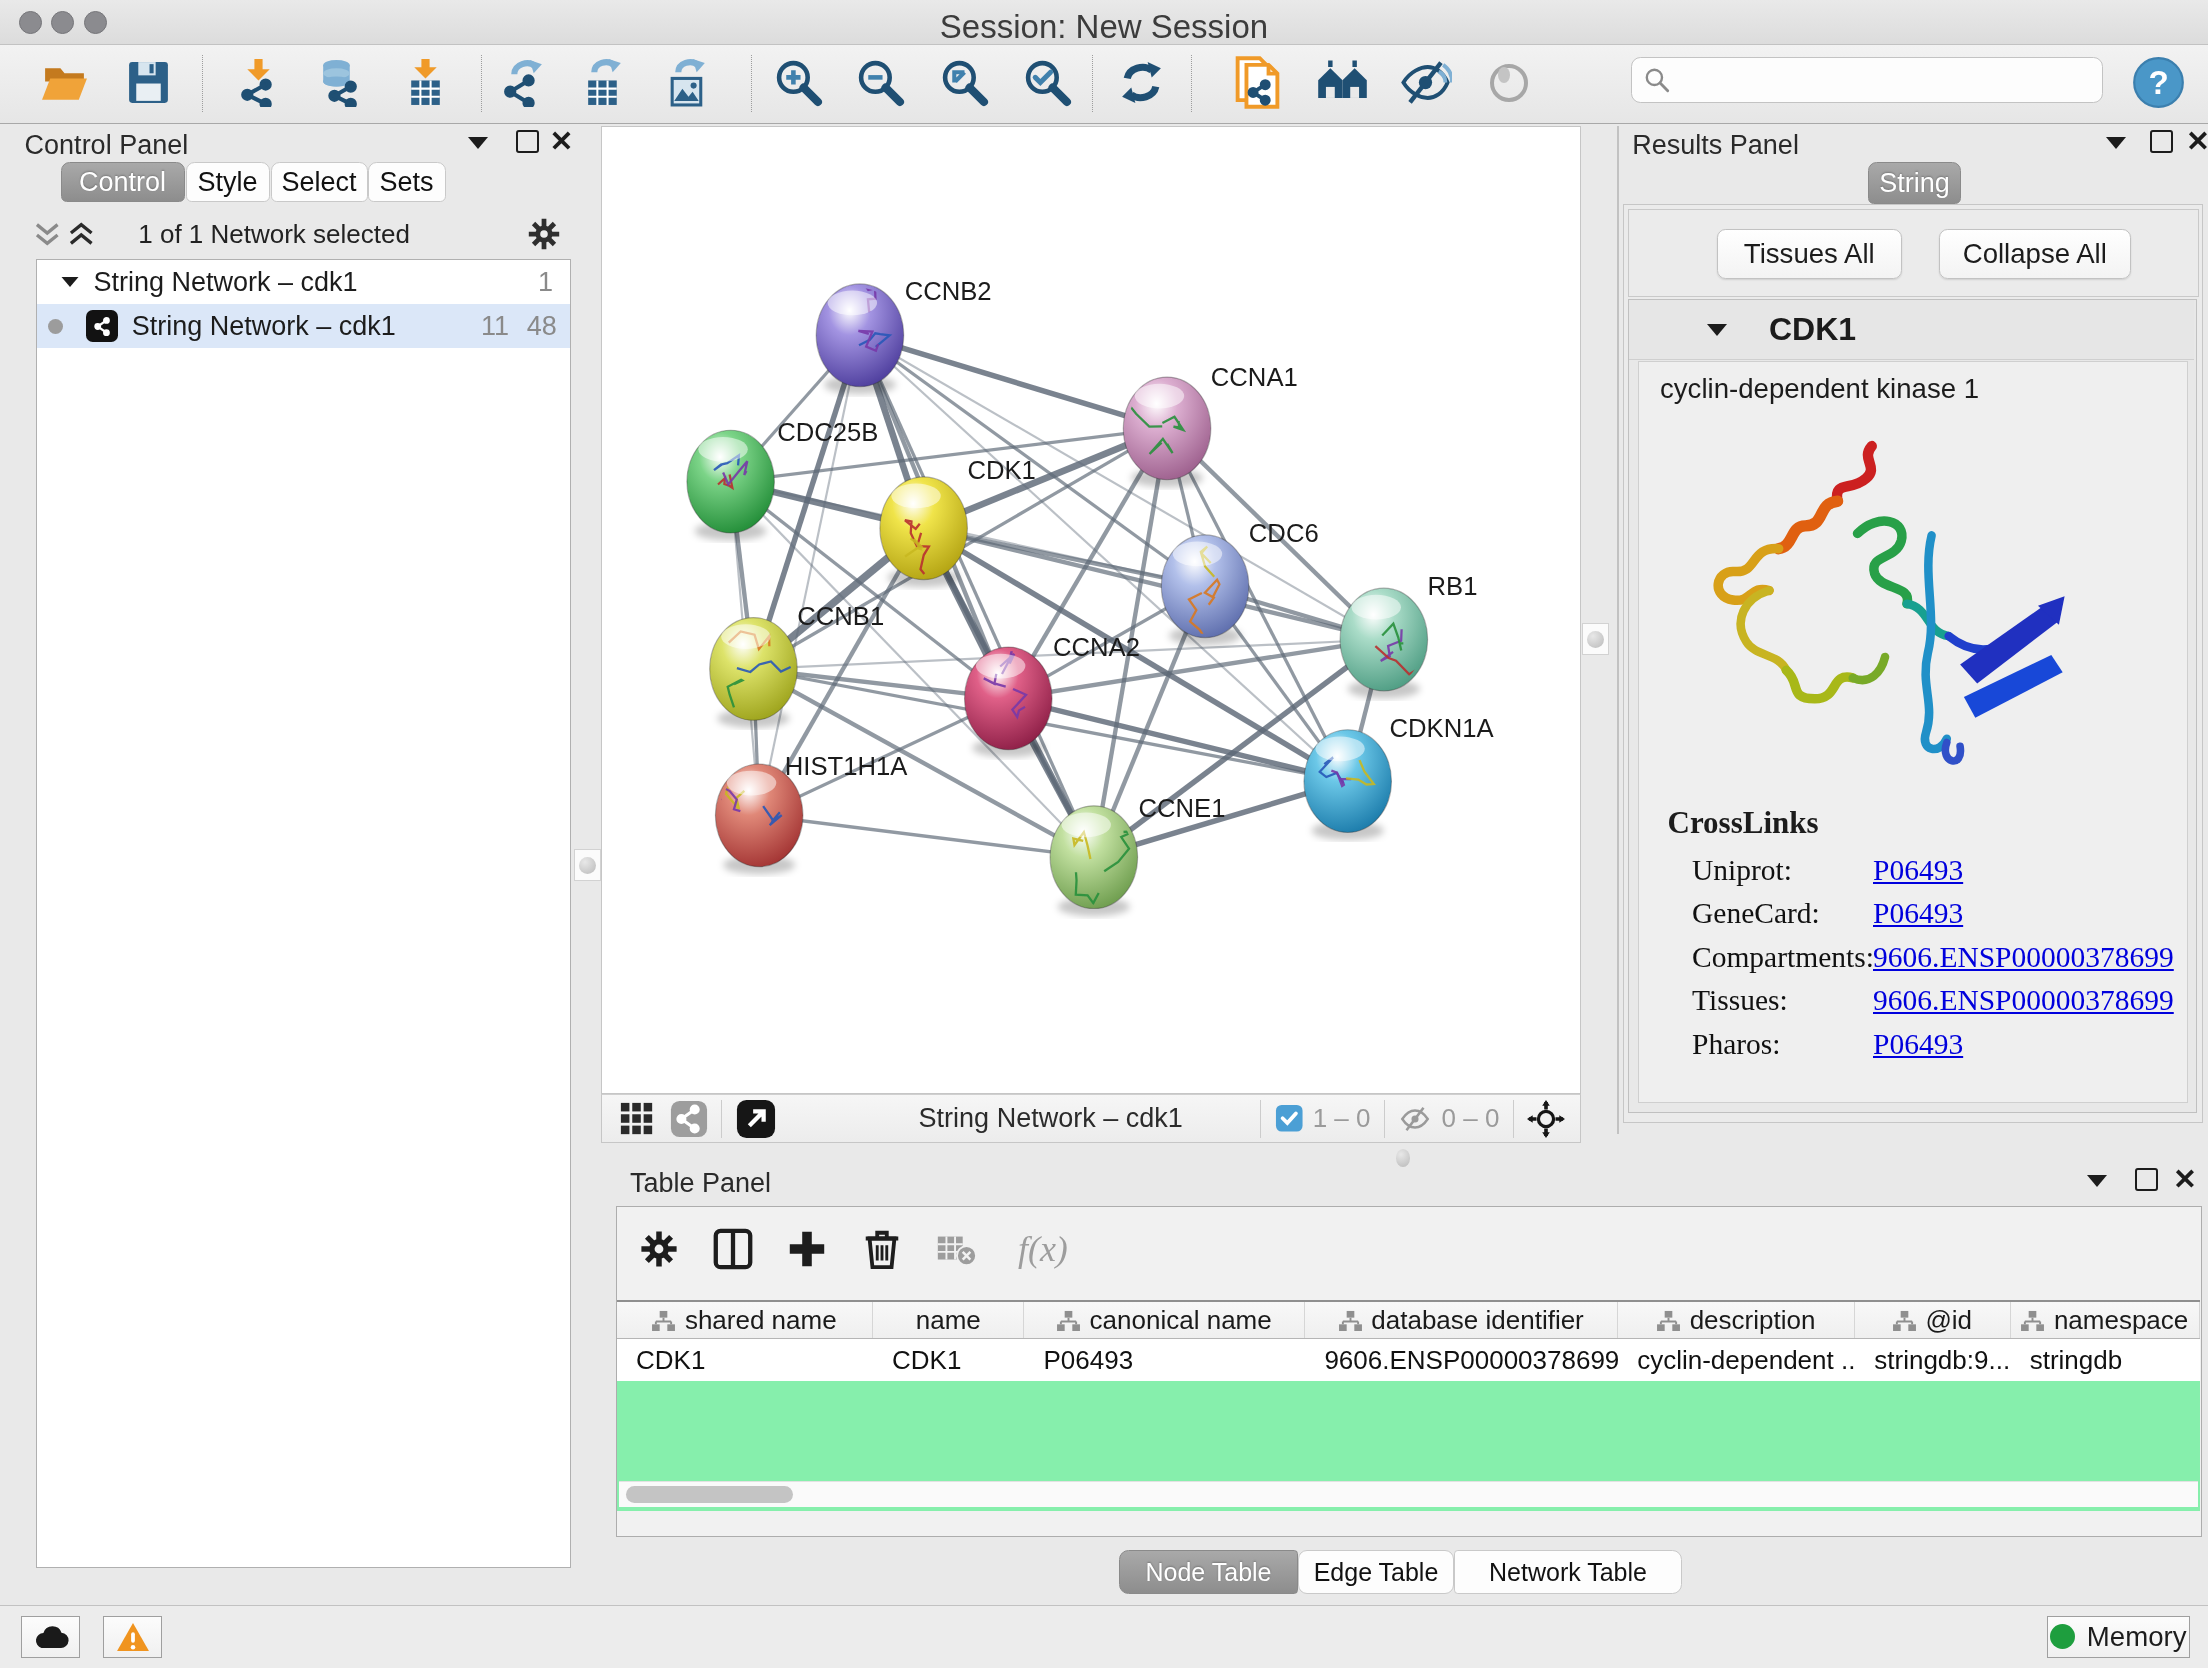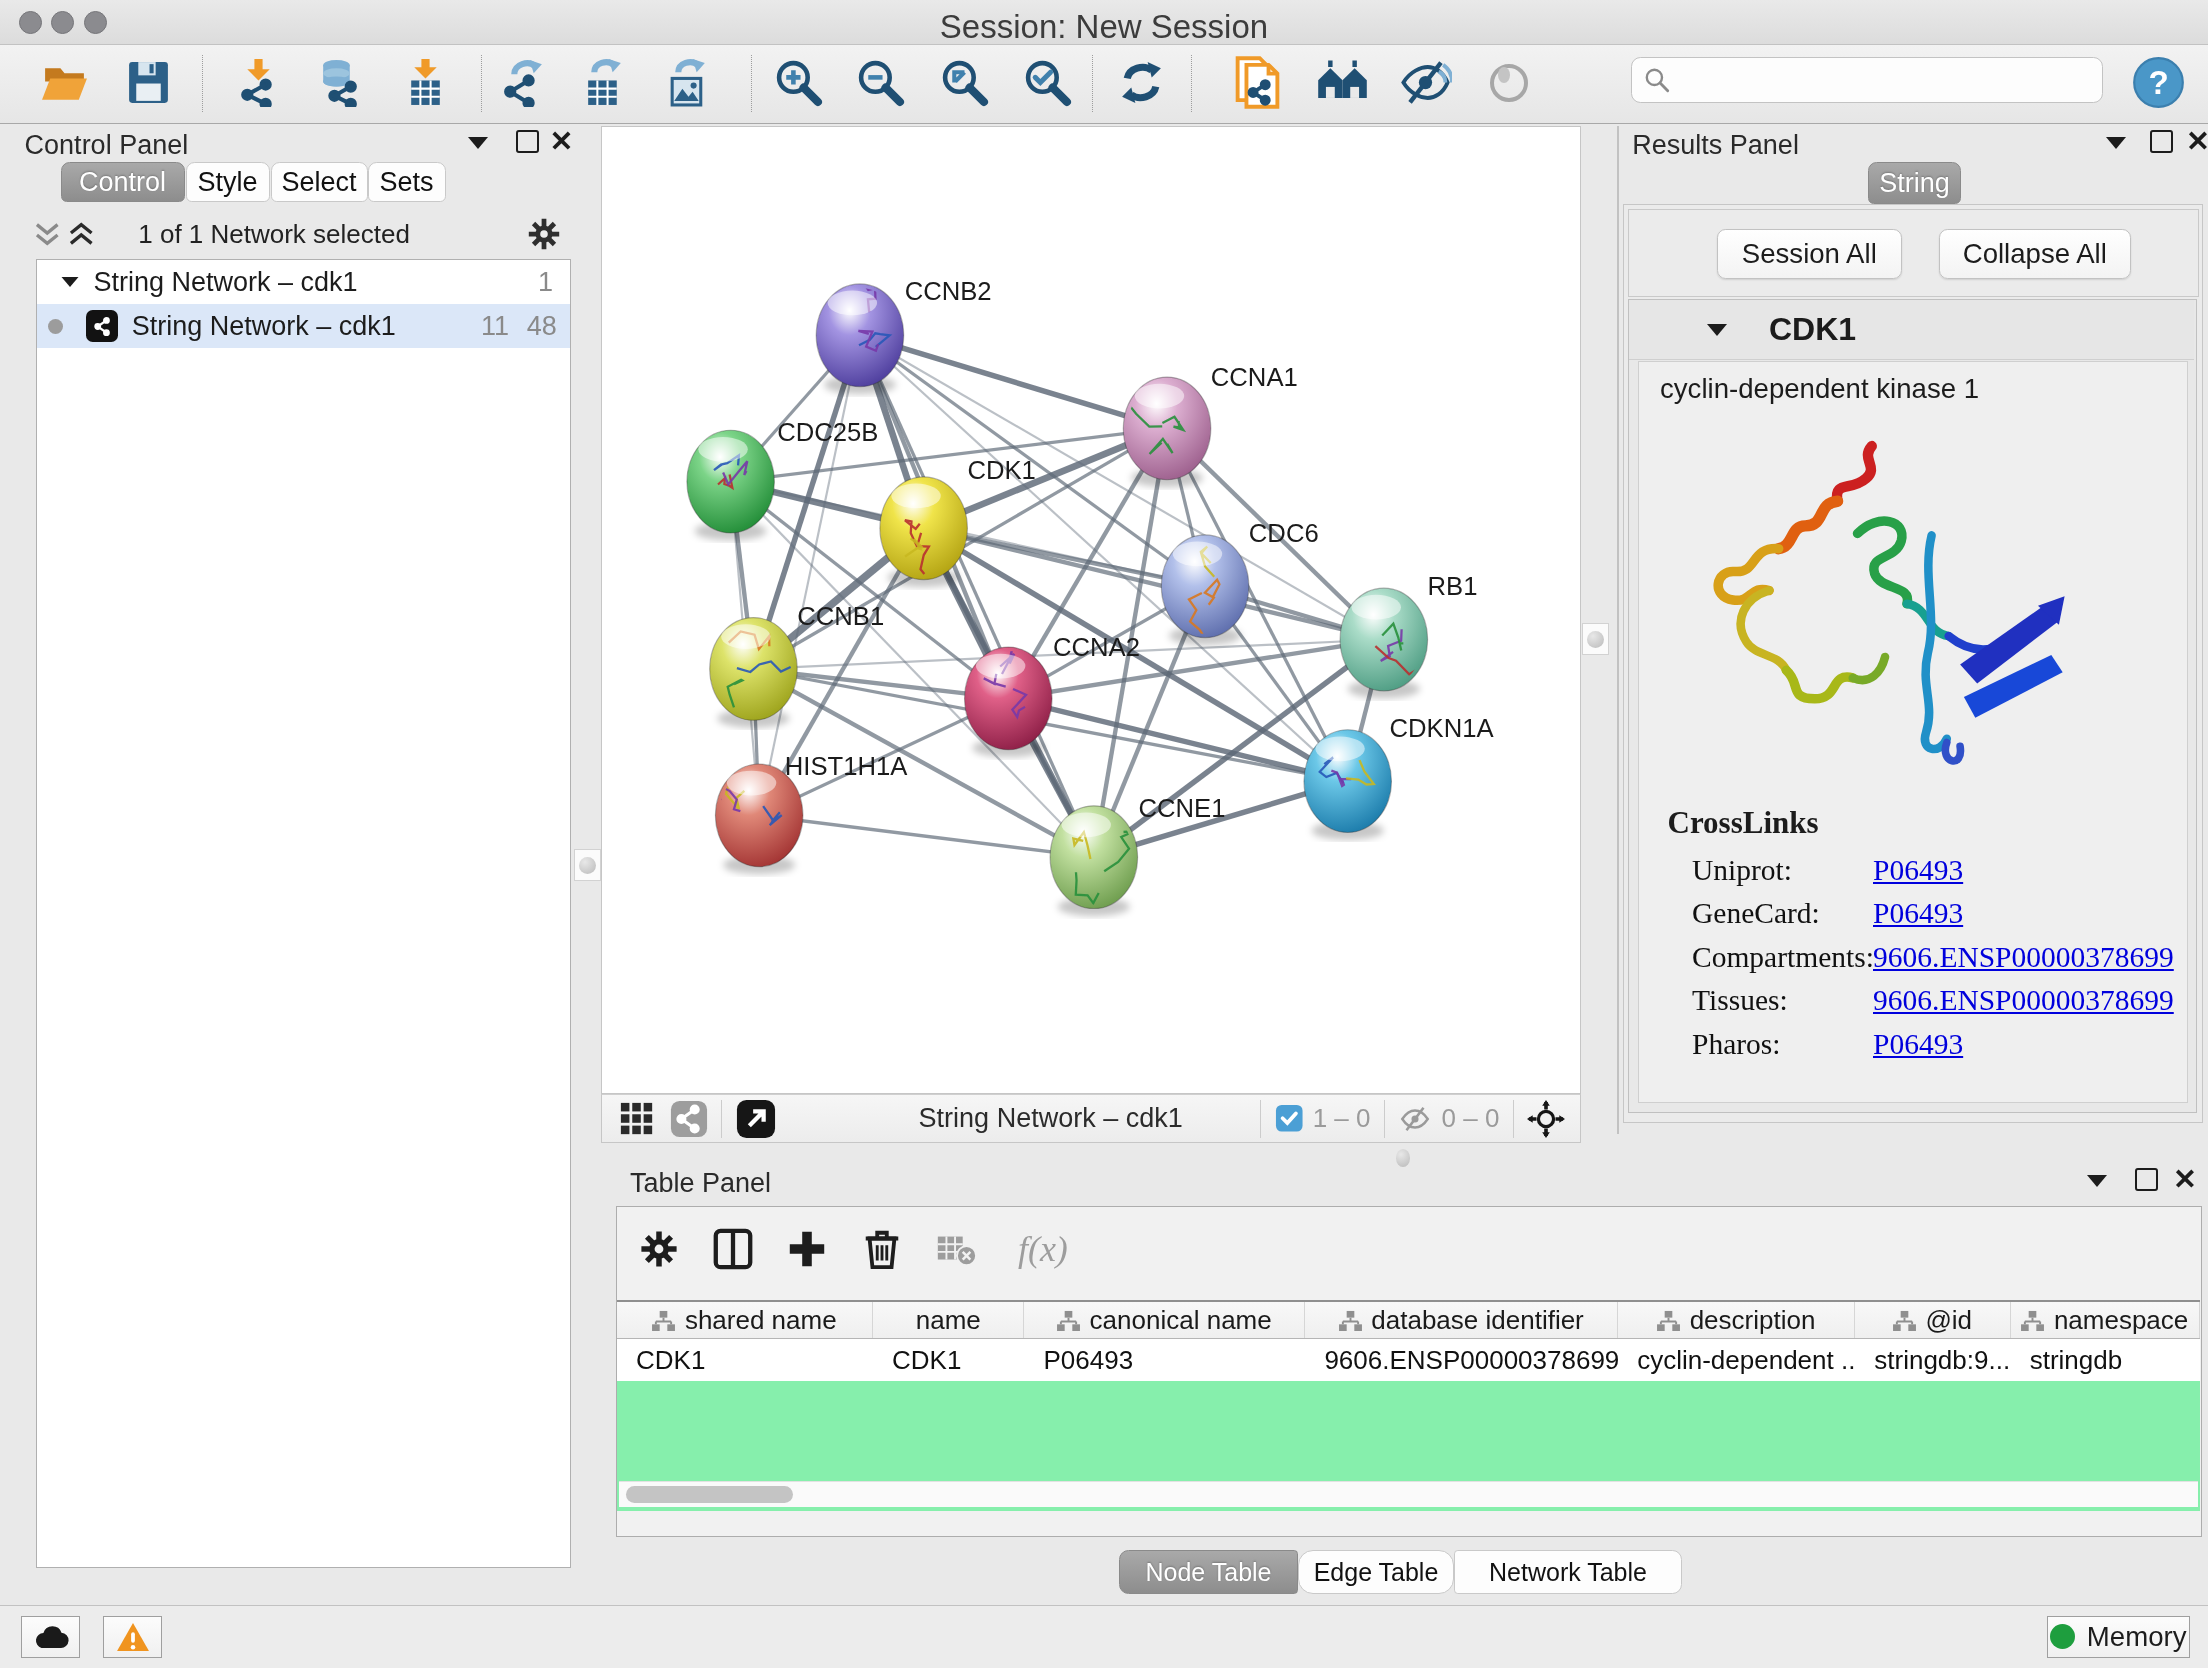--- a/index.html
+++ b/index.html
@@ -651,21 +651,21 @@
   <div id="results-panel" class="abs">
     <div class="abs panel-title" style="left:13.3px;top:3.8px">Results Panel</div>
     <div class="abs hdr-ico tri-down" style="left:487px;top:11.4px"></div>
     <div class="abs hdr-ico float-box" style="left:531px;top:3.8px"></div>
     <div class="abs close-x" style="left:567px;top:5.7px">✕</div>
     <div class="abs tab active" style="left:249px;top:36px;width:93px;height:42px">String</div>
   </div>
 
   <div id="rp-outer" class="abs">
     <div class="abs" style="left:3.8px;top:3.8px;width:569px;height:86px;border:1px solid #c9c9c9;background:#ebebeb">
-      <div class="rp-btn abs" style="left:88px;top:19px;width:183px">Session All</div>
+      <div class="rp-btn abs" style="left:88px;top:19px;width:183px">Tissues All</div>
       <div class="rp-btn abs" style="left:310px;top:19px;width:190px">Collapse All</div>
     </div>
   </div>
 
   <div id="cdk1-box" class="abs">
     <div class="abs" style="left:0;top:0;width:565px;height:59px;background:#e6e6e6;border-bottom:1px solid #cfcfcf;display:flex;align-items:center">
       <div class="tri-down" style="margin:0 42px 0 78px"></div>
       <span style="font-size:32px;font-weight:bold">CDK1</span>
     </div>
   </div>
@@ -837,21 +837,21 @@
           <div class="td" style="width: 190px;">stringdb</div>
         </div>
       <div id="tbl-scroll">
           <div id="tbl-thumb"></div>
         </div>
     </div>
   </div>
 
   <div class="abs" style="left:1119px;top:1550px;display:flex">
     <div class="tab bt-tab active" style="width:179px;border-radius:9.5px 3.8px 3.8px 9.5px">Node Table</div>
-    <div class="tab bt-tab" style="width:156px;border-radius:15px">Edge Table</div>
+    <div class="tab bt-tab" style="width:156px;border-radius:9px">Edge Table</div>
     <div class="tab bt-tab" style="width:228px;border-radius:3.8px 9.5px 9.5px 3.8px">Network Table</div>
   </div>
 
   <div id="statusbar" class="abs">
     <div class="sb-btn abs" style="left:21px;width:59px">
       <svg width="38" height="27" viewBox="0 0 40 28">
           <path d="M10 26a8 8 0 012-15.7A10 10 0 0131 10a7 7 0 01-1 16z" fill="#1a1a1a"></path>
         </svg>
     </div>
     <div class="sb-btn abs" style="left:103px;width:59px">

